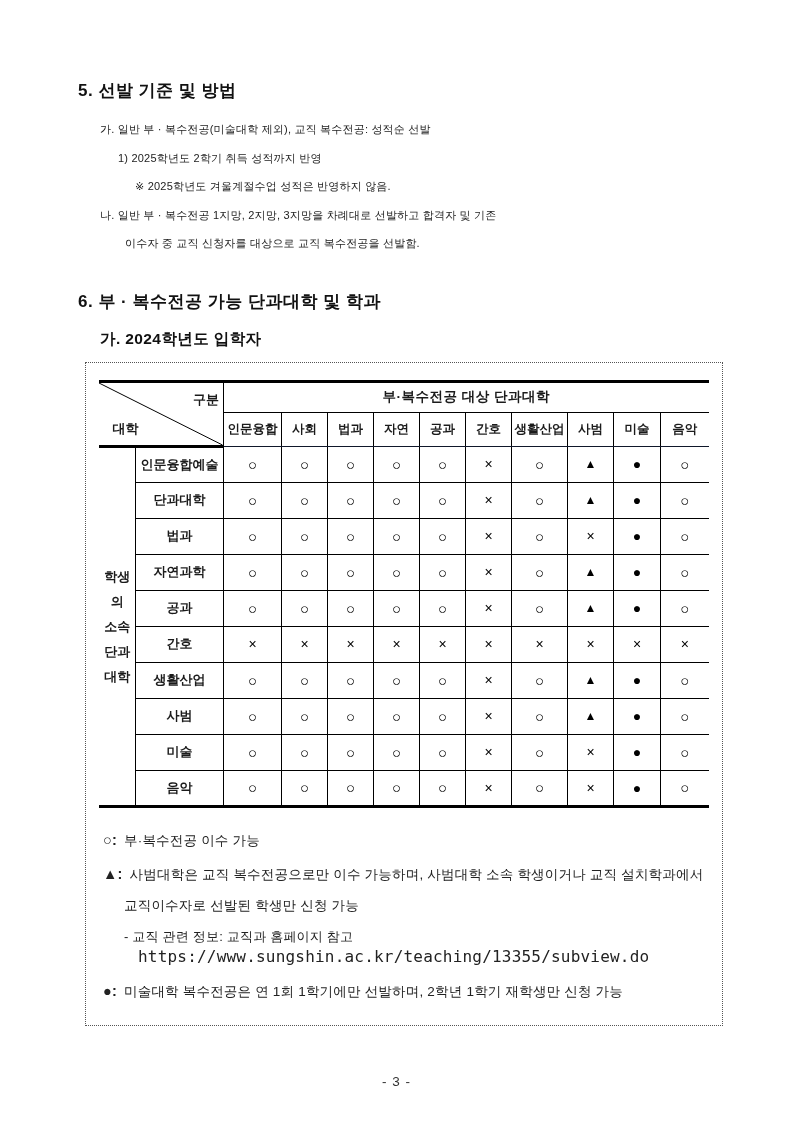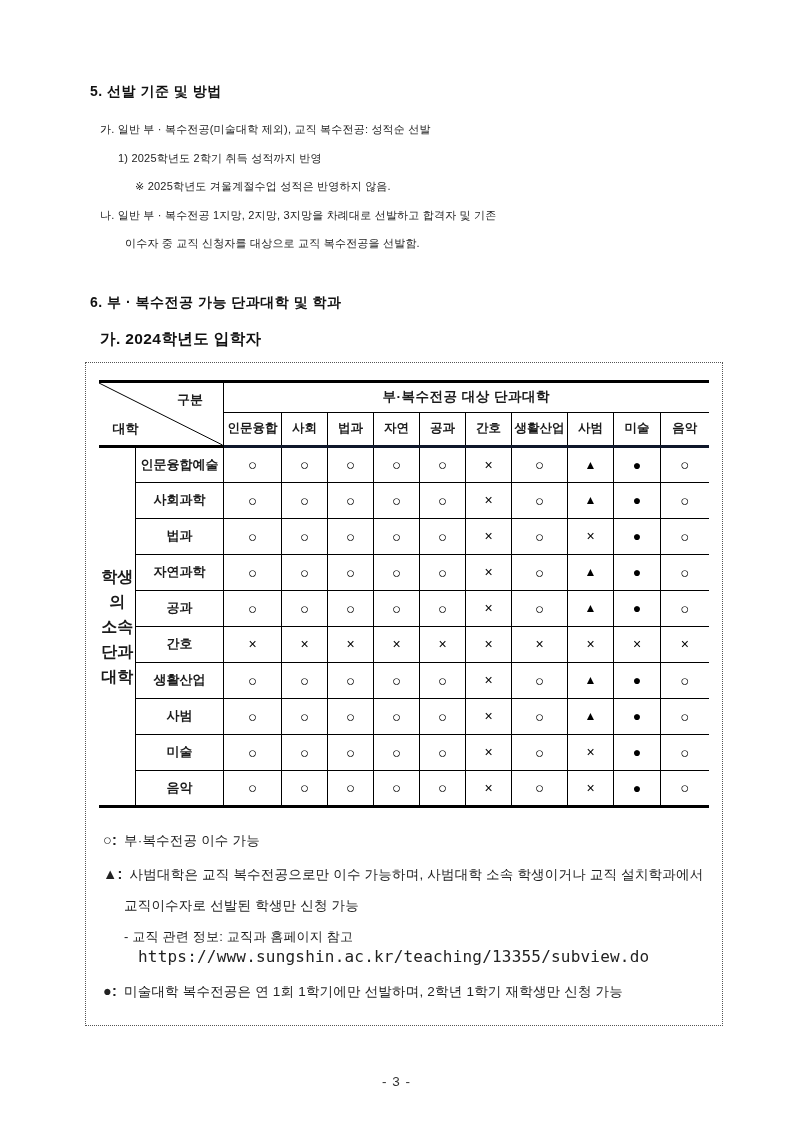--- a/index.html
+++ b/index.html
@@ -8,22 +8,22 @@
     width:793px; height:1122px;
     margin:0 auto;
     background:#ffffff;
     color:#1b1b1b;
     font-family:"Liberation Sans","DejaVu Sans",sans-serif;
     overflow:hidden;
   }
   .content { position:absolute; left:78px; top:80px; width:646px; }
 
   .h-main {
-    font-size:14px; font-weight:bold; color:#111;
-    letter-spacing:0.5px; margin:0 0 13px 12px; line-height:22px;
+    font-size:17px; font-weight:bold; color:#111;
+    letter-spacing:0.5px; margin:0 0 13px 0; line-height:22px;
   }
   .s5-line { font-size:11px; line-height:28.5px; letter-spacing:0.2px; color:#222; }
   .ind-1 { margin-left:22px; }
   .ind-2 { margin-left:40px; }
   .ind-3 { margin-left:57px; }
   .ind-cont { margin-left:47px; }
 
   .h-sect6 { margin-top:33px; }
   .h-sub {
     font-size:15.5px; font-weight:bold; color:#111;
@@ -47,27 +47,27 @@
   }
   table.avail td { border:1px solid #000; text-align:center; vertical-align:middle; padding:0; }
   .first-col { border-left:none !important; }
   .last-col  { border-right:none !important;margin-top:40px; }
   tr.hdr1 { height:31px; }
   tr.hdr2 { height:34px; }
   tbody.data tr { height:36px; }
 
   .diag { position:relative; border-bottom:3px solid #000 !important; }
   .diag-line { position:absolute; left:0; top:0; width:100%; height:100%; display:block; }
-  .corner-gu  { position:absolute; top:8px;  right:20px; font-size:13px; font-weight:bold; }
+  .corner-gu  { position:absolute; top:8px;  right:4px; font-size:13px; font-weight:bold; }
   .corner-dae { position:absolute; bottom:7px; left:13px; font-size:13px; font-weight:bold; }
 
   .group-hdr { font-size:13.5px; font-weight:bold; letter-spacing:0.5px; }
-  tr.hdr2 td { font-size:12.5px; font-weight:bold; border-bottom:3px solid #0f172a; }
-
-  td.group-label { font-size:16px; font-weight:bold; line-height:25px; }
+  tr.hdr2 td { font-size:12.5px; font-weight:bold; border-bottom:1px solid #0f172a; }
+
+  td.group-label { font-size:13px; font-weight:bold; line-height:25px; }
   td.row-label   { font-size:13px; font-weight:bold; letter-spacing:0; }
   td.sym  { font-size:15px; color:#000; }
   td.tri  { font-size:12px; }
   td.dot  { font-size:14px; }
   td.x    { font-size:14px; }
 
   
   .legend { margin:22px 0 16px 4px; font-size:13.5px; color:#222; }
   .lg-row { line-height:20px; margin-bottom:13px; letter-spacing:0.2px; }
   .lg-marker { font-weight:bold; font-size:14.5px; margin-right:7px; }
@@ -150,21 +150,21 @@
               <td class="sym circ">○</td>
               <td class="sym circ">○</td>
               <td class="sym circ">○</td>
               <td class="sym x">×</td>
               <td class="sym circ">○</td>
               <td class="sym tri">▲</td>
               <td class="sym dot">●</td>
               <td class="sym circ last-col">○</td>
             </tr>
             <tr>
-              <td class="row-label">사회과학</td>
+              <td class="row-label">단과대학</td>
               <td class="sym circ">○</td>
               <td class="sym circ">○</td>
               <td class="sym circ">○</td>
               <td class="sym circ">○</td>
               <td class="sym circ">○</td>
               <td class="sym x">×</td>
               <td class="sym circ">○</td>
               <td class="sym tri">▲</td>
               <td class="sym dot">●</td>
               <td class="sym circ last-col">○</td>

